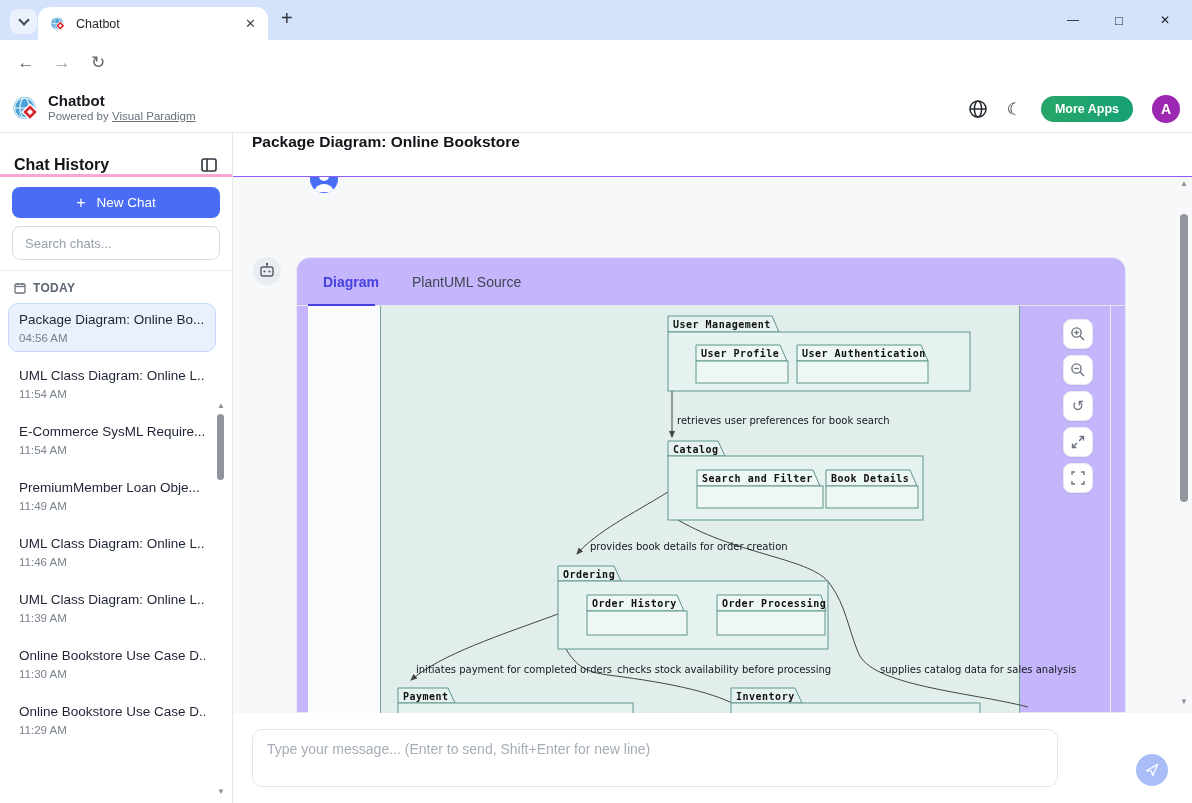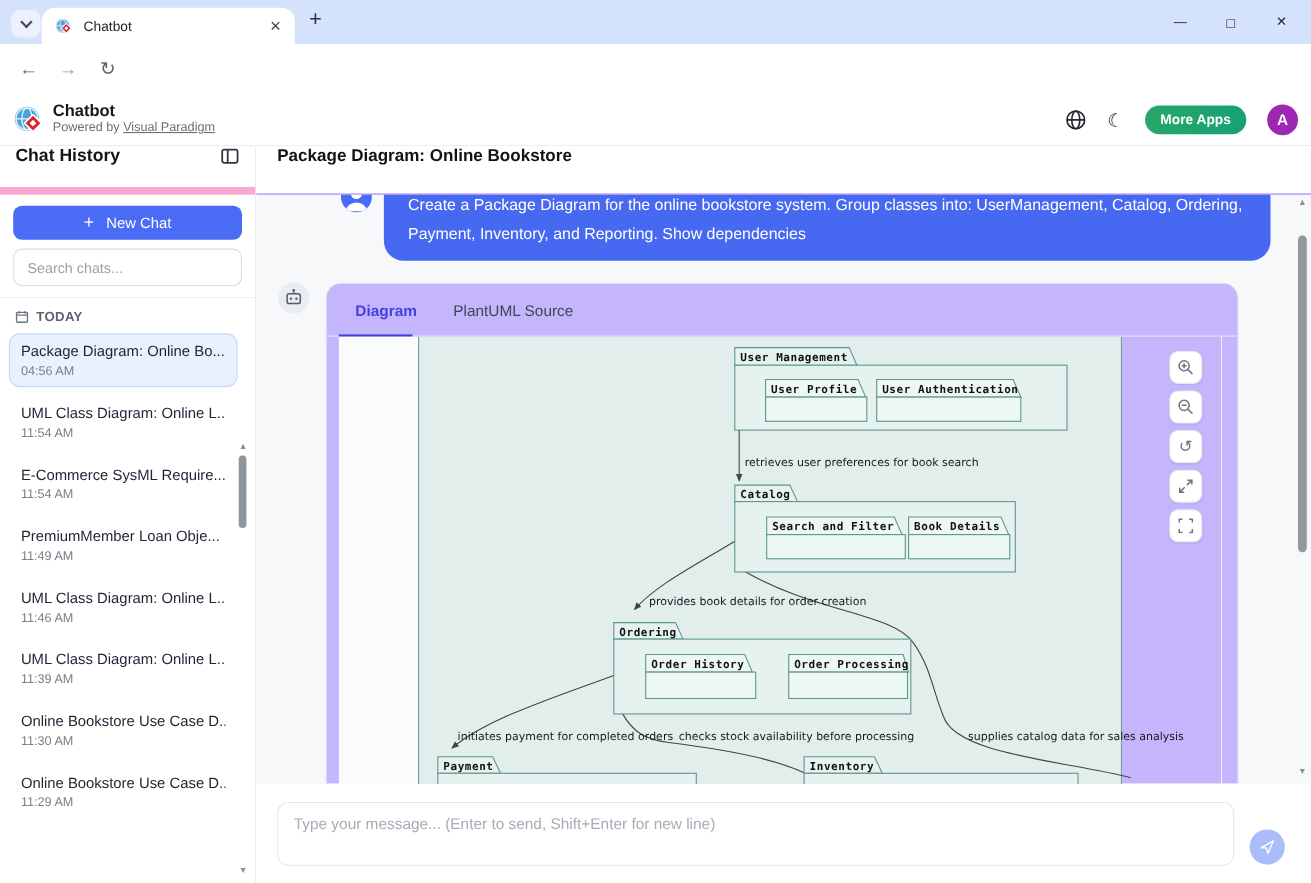--- a/index.html
+++ b/index.html
@@ -36,21 +36,21 @@
   .app-title{font-size:15px;font-weight:bold;color:#15181d}
   .powered{font-size:11.5px;color:#66707c;margin-top:1px}
   .powered u{cursor:pointer}
   .hdr-right{position:absolute;right:12px;top:0;height:48px;display:flex;align-items:center;gap:19px}
   .moon{font-size:17px;color:#191c20}
   .more-apps{padding:6px 14px;border-radius:14px;background:linear-gradient(90deg,#27a768,#16a175);color:#fff;font-size:12.5px;font-weight:bold}
   .pavatar{width:28px;height:28px;border-radius:50%;background:#9c27b0;color:#fff;font-size:14px;font-weight:bold;display:flex;align-items:center;justify-content:center}
 
   
   .sidebar{position:absolute;top:133px;left:0;bottom:0;width:233px;background:#fff;border-right:1px solid #e6e8eb}
-  .sb-head{height:44px;display:flex;align-items:flex-start;justify-content:space-between;padding:0 14px;border-bottom:7px solid #f9a8d4}
+  .sb-head{height:44px;display:flex;align-items:flex-end;justify-content:space-between;padding:0 14px;border-bottom:3px solid #f9a8d4}
   .sb-title{font-size:16px;font-weight:bold;color:#121418}
   .new-chat{margin:10px 12px 8px;height:31px;background:#4a6cf5;border-radius:8px;color:#fff;display:flex;align-items:center;justify-content:center;gap:11px;font-size:13.5px}
   .nc-plus{font-size:16px;font-weight:normal}
   .search-wrap{margin:4px 12px 10px}
   .search-wrap input{width:100%;height:34px;border:1px solid #d9dde3;border-radius:8px;padding:0 12px;font-size:13px;color:#0f172a;outline:none}
   .search-wrap input::placeholder{color:#99a1ab}
   .sb-divider{border-top:1px solid #eceef1}
   .today{display:flex;align-items:center;gap:7px;padding:10px 14px 8px;color:#5b6470;font-size:12px;font-weight:bold;letter-spacing:.3px}
   .chat-item{margin:0 16px 7px 8px;padding:7px 10px;border-radius:10px;border:1px solid transparent}
   .chat-item.selected{background:#e9f1fe;border-color:#c5d8f9}
@@ -78,21 +78,21 @@
   .gutter-l{position:absolute;left:11px;top:0;bottom:0;width:72px;background:#fafbfd}
   .canvas{position:absolute;left:83px;top:0;width:640px;height:359px}
   .pane-line{position:absolute;left:813px;top:0;bottom:0;width:1px;background:#eceef1}
   .ctrls{position:absolute;left:766px;top:13px;display:flex;flex-direction:column;gap:6px}
   .ctrl{width:30px;height:30px;border-radius:8px;background:#fff;border:1px solid #e7eaee;box-shadow:0 1px 2px rgba(0,0,0,.06);display:flex;align-items:center;justify-content:center;color:#6d7581;font-size:15px}
   .chat-sb{position:absolute;right:3px;top:2px;bottom:2px;width:10px;text-align:center}
   .chat-thumb{position:absolute;top:35px;left:1px;width:8px;height:288px;background:#92979d;border-radius:4px}
   .chat-sb .down{position:absolute;bottom:4px;left:0;right:0}
 
   .composer{position:absolute;left:0;right:0;bottom:0;height:90px;background:#fff}
-  .input-box{position:absolute;left:19px;top:16px;width:870px;height:58px;border:1px solid #e4e7ea;border-radius:10px;background:#fff}
+  .input-box{position:absolute;left:19px;top:16px;width:806px;height:58px;border:1px solid #e4e7ea;border-radius:10px;background:#fff}
   .input-box textarea{width:100%;height:100%;border:none;outline:none;resize:none;padding:11px 14px;font-size:14px;color:#333;font-family:"Liberation Sans",sans-serif;border-radius:10px}
   .input-box textarea::placeholder{color:#a6adb7}
   .send{position:absolute;left:903px;top:41px;width:32px;height:32px;border-radius:50%;background:#a9bdf8;display:flex;align-items:center;justify-content:center}
 
   
   .pkg{fill:#e6f2ef;stroke:#5f968c;stroke-width:1}
   .pkg2{fill:#edf7f4;stroke:#5f968c;stroke-width:1}
   .ptxt{font-family:"DejaVu Sans Mono",monospace;font-size:10px;font-weight:bold;letter-spacing:.5px;fill:#111}
   .etxt{font-family:"DejaVu Sans",sans-serif;font-size:10px;fill:#15181c}
   .edge{fill:none;stroke:#444;stroke-width:1}
@@ -286,21 +286,20 @@
       <span class="m-title">Package Diagram: Online Bookstore</span>
     </div>
 
     <div class="chat-scroll">
       <div class="user-avatar">
         <svg width="28" height="28" viewBox="0 0 28 28">
           <circle cx="14" cy="11" r="5" fill="#fff"></circle>
           <path d="M4.5,27 a9.5,8 0 0,1 19,0 z" fill="#fff"></path>
         </svg>
       </div>
-      <div class="bubble">Create a Package Diagram for the online bookstore system. Group classes into: UserManagement, Catalog, Ordering, Payment, Inventory, and Reporting. Show dependencies</div>
 
       <div class="bot-avatar">
         <svg width="18" height="18" viewBox="0 0 18 18">
           <circle cx="9" cy="2" r="1.2" fill="#555d68"></circle>
           <line x1="9" y1="3" x2="9" y2="5" stroke="#555d68" stroke-width="1.2"></line>
           <rect x="3" y="5" width="12" height="9" rx="2" fill="none" stroke="#555d68" stroke-width="1.4"></rect>
           <circle cx="6.5" cy="9.5" r="1.1" fill="#555d68"></circle>
           <circle cx="11.5" cy="9.5" r="1.1" fill="#555d68"></circle>
         </svg>
       </div>

